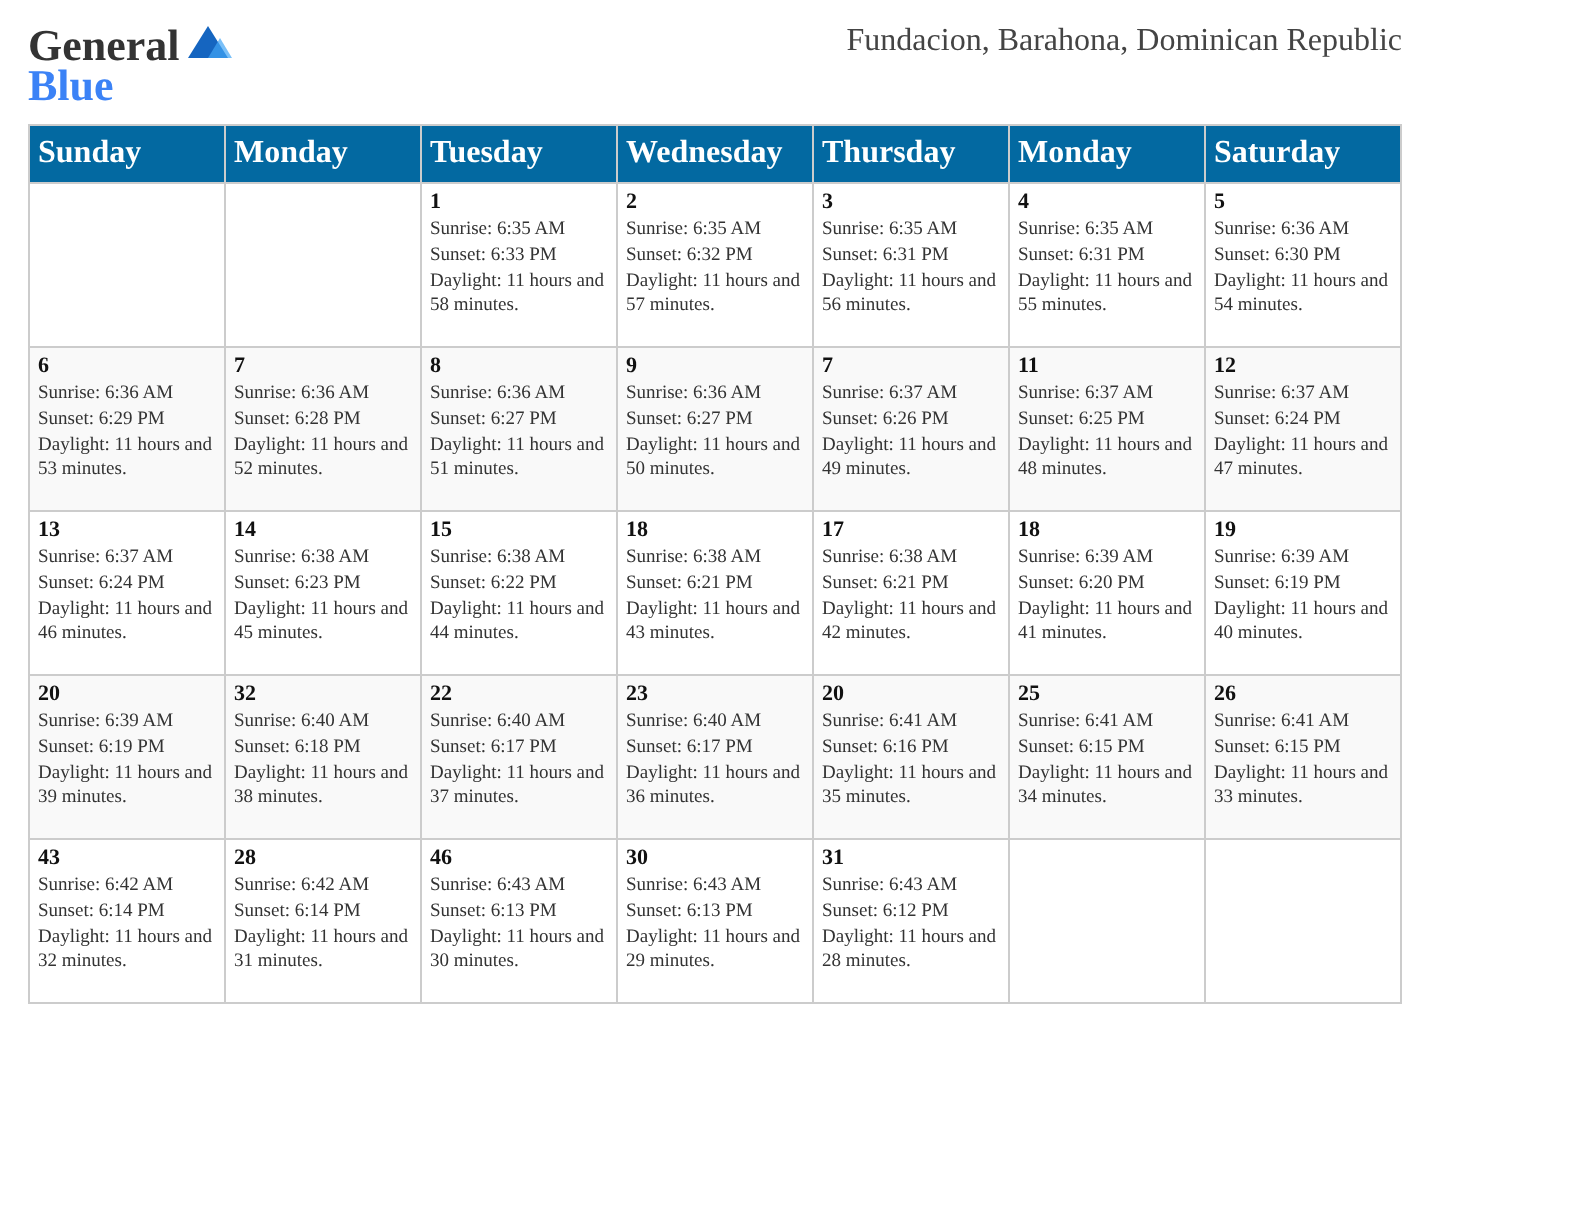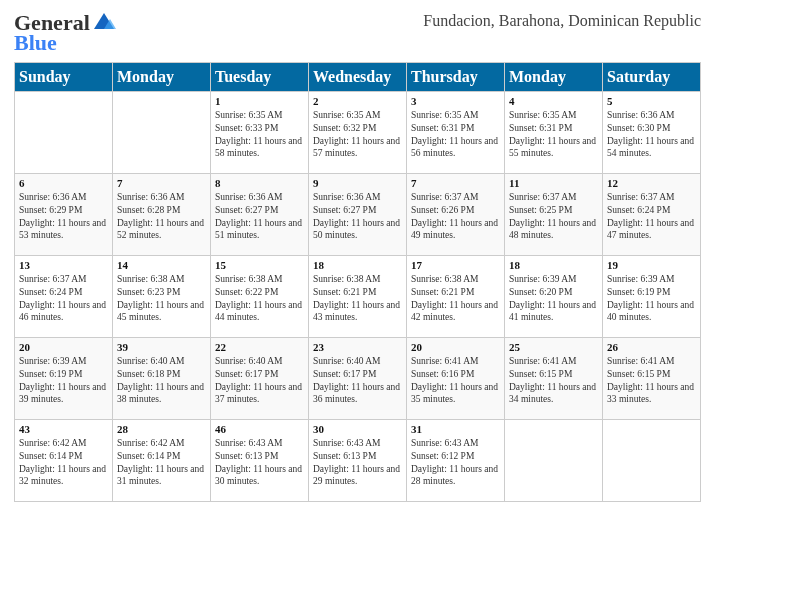--- a/index.html
+++ b/index.html
@@ -252,21 +252,21 @@
           </td>
         </tr>
         <tr>
           <td>
             <span class="day-number">20</span>
             <div class="day-info" style="white-space: pre-line;">Sunrise: 6:39 AM
 Sunset: 6:19 PM
 Daylight: 11 hours and 39 minutes.</div>
           </td>
           <td>
-            <span class="day-number">39</span>
+            <span class="day-number">32</span>
             <div class="day-info" style="white-space: pre-line;">Sunrise: 6:40 AM
 Sunset: 6:18 PM
 Daylight: 11 hours and 38 minutes.</div>
           </td>
           <td>
             <span class="day-number">22</span>
             <div class="day-info" style="white-space: pre-line;">Sunrise: 6:40 AM
 Sunset: 6:17 PM
 Daylight: 11 hours and 37 minutes.</div>
           </td>

